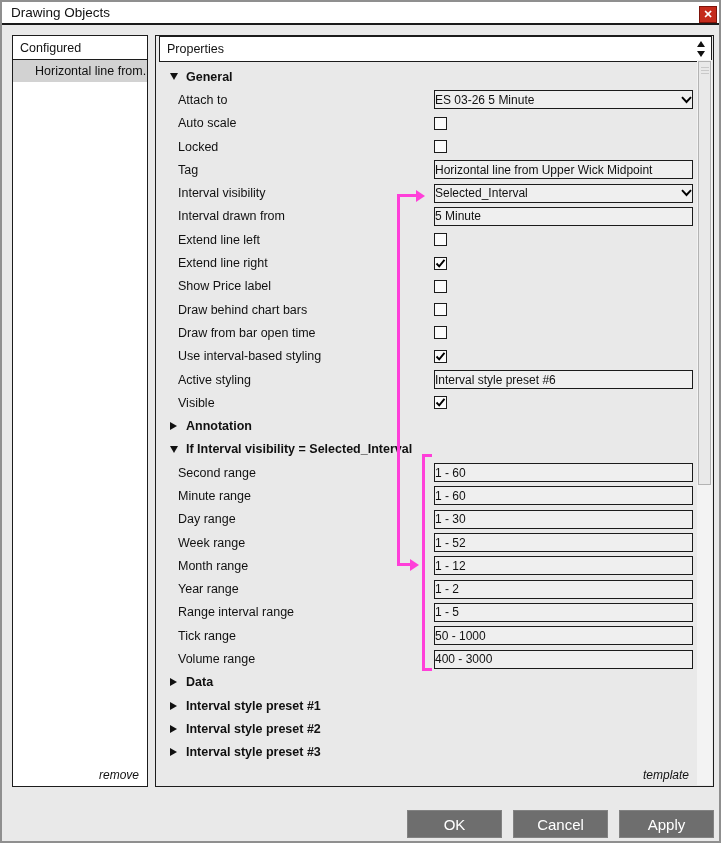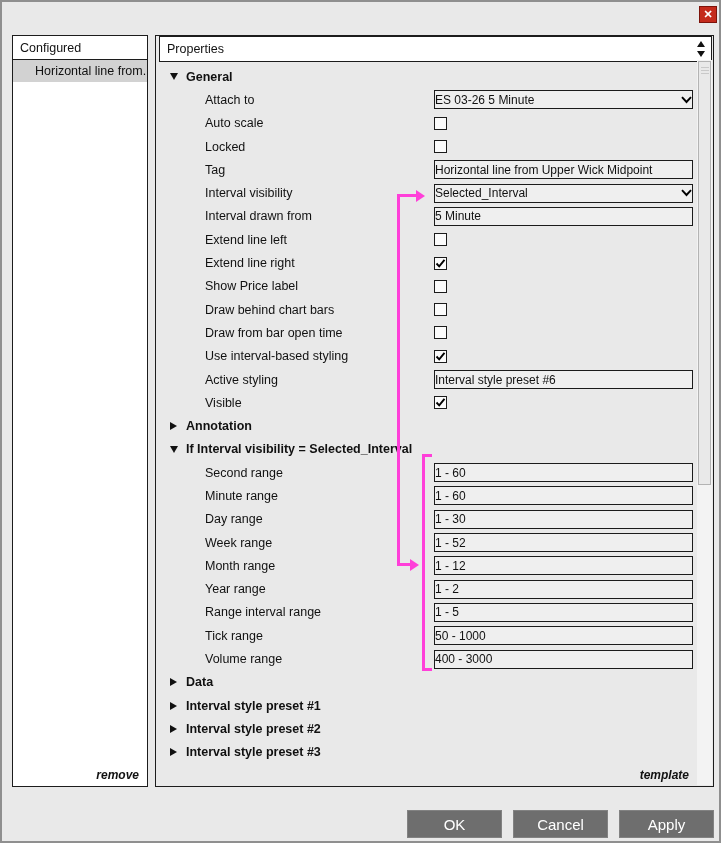--- a/index.html
+++ b/index.html
@@ -27,21 +27,21 @@
   }
   .leftpanel .phead {
     height:24px; border-bottom:1.5px solid #1c1c1c; background:#fff;
     display:flex; align-items:center; padding-left:7px; font-size:12.5px; color:#111;
   }
   .listitem {
     height:22px; background:#d2d2d2; display:flex; align-items:center;
     padding-left:22px; font-size:12.5px; color:#111; white-space:nowrap; overflow:hidden;
   }
   .panel-footer {
-    position:absolute; bottom:4px; right:8px; font-size:12px; font-style:italic; color:#111;font-weight:bold;
+    position:absolute; bottom:4px; right:8px; font-size:12px; font-style:italic; color:#111;
   }
   
   .proppanel {
     position:absolute; left:153px; top:33px; width:559px; height:752px;
     background:#e9e9e9; border:1.5px solid #1c1c1c;
   }
   .prophead {
     position:absolute; left:3px; top:0; right:1px; height:26px;
     background:#ffffff; border:1.5px solid #1c1c1c;
     display:flex; align-items:center; padding:0 4px 0 7px;
@@ -60,21 +60,21 @@
   .grip { width:8px; height:1px; background:#c9c9c9; margin:2px auto 0 auto; }
   .grips { padding-top:3px; }
   
   .rows { position:absolute; left:2px; top:29px; right:18px; }
   .prow { height:23.3px; position:relative; display:flex; align-items:center; }
   .tri { display:inline-block; }
   .tri.right { width:0; height:0; border-left:7px solid #111; border-top:4.5px solid transparent; border-bottom:4.5px solid transparent; }
   .tri.down  { width:0; height:0; border-top:7px solid #111; border-left:4.5px solid transparent; border-right:4.5px solid transparent; }
   .tricol { width:13px; margin-left:9px; margin-right:6px; display:flex; justify-content:center; }
   .slabel { font-size:12.5px; font-weight:bold; color:#111; white-space:nowrap; }
-  .flabel { margin-left:47px; font-size:12.5px; color:#111; white-space:nowrap; }
+  .flabel { margin-left:20px; font-size:12.5px; color:#111; white-space:nowrap; }
   .cbox {
     position:absolute; left:276px; width:13px; height:13px;
     border:1.4px solid #1b1b1b; background:#fbfbfb;
     display:flex; align-items:center; justify-content:center;
   }
   .fbox {
     position:absolute; left:276px; width:259px; height:19px;
     border:1.3px solid #1b1b1b; background:#efefef;
     display:flex; align-items:center; padding:0 0;
   }
@@ -93,20 +93,23 @@
     background:#6e6e6e; border:1px solid #828282; color:#ffffff;
     display:flex; align-items:center; justify-content:center;
     font-size:15px; cursor:default;
   }
 </style>
 </head>
 <body>
 
 <div class="window">
 
+  <div class="titlebar">
+    <span>Drawing Objects</span>
+  </div>
   <div class="closebtn">
     <span>✕</span>
   </div>
 
   <div class="leftpanel">
     <div class="phead">
       <span>Configured</span>
     </div>
     <div class="listitem">
       <span>Horizontal line from...</span>

